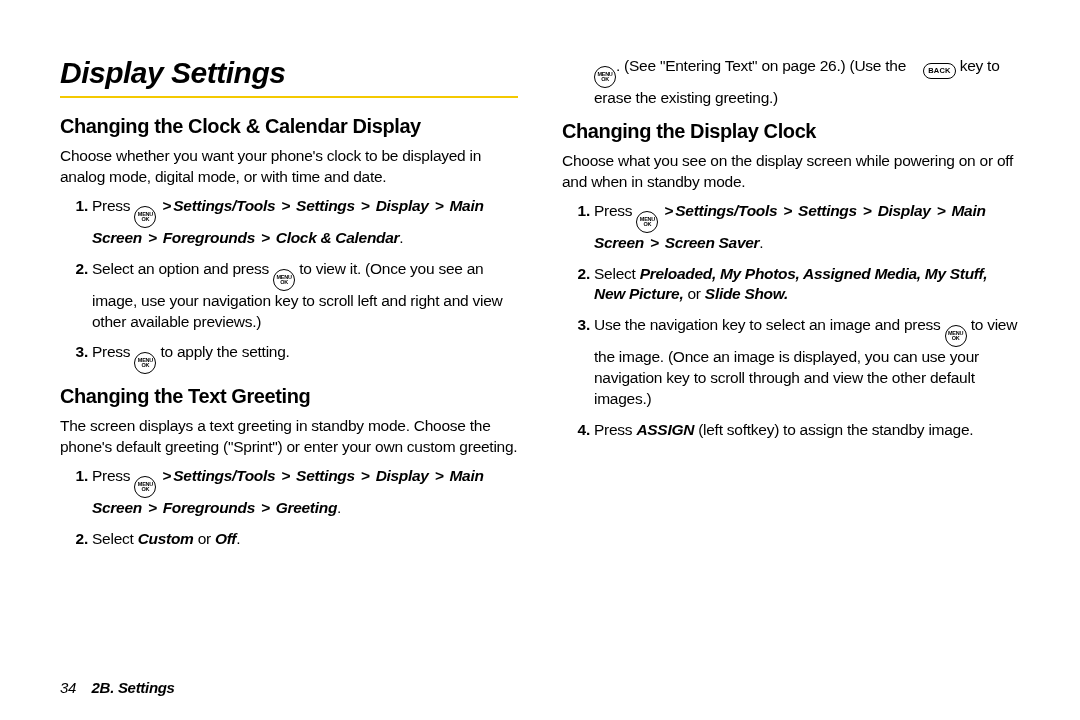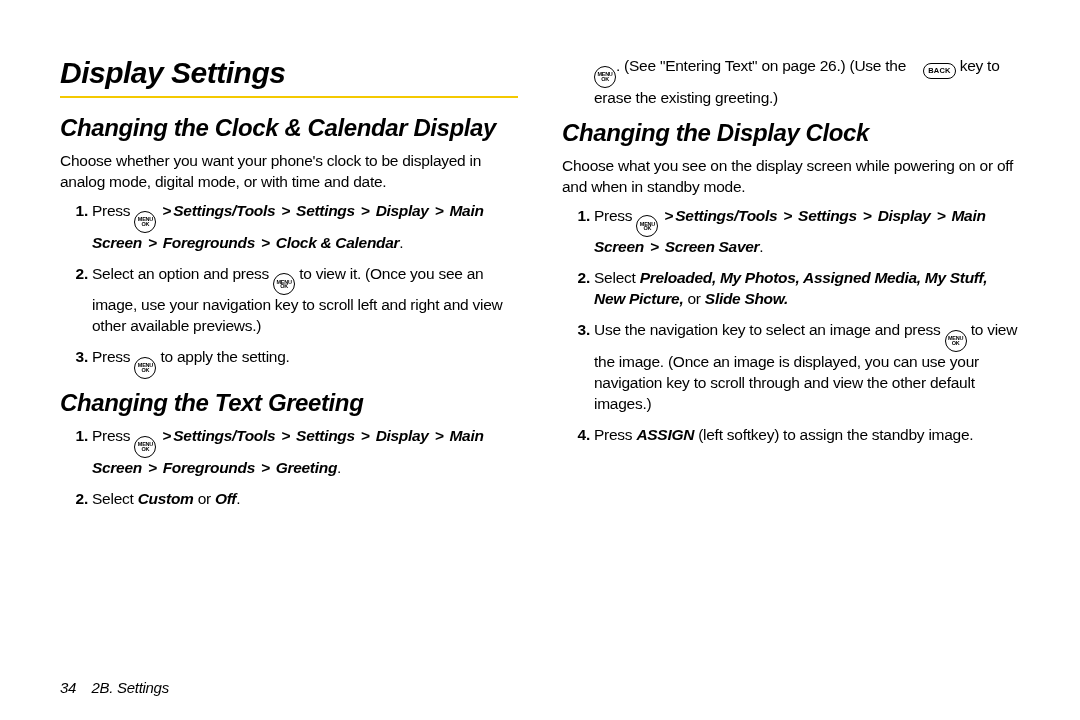--- a/index.html
+++ b/index.html
@@ -35,23 +35,22 @@
       letter-spacing: -0.5px;
       margin-bottom: 6px;
     }
     .h1-underline {
       height: 2px;
       background: #f4c900;
       width: 100%;
       margin-bottom: 16px;
     }
     .h2 {
-      font-size: 24px;
-      font-weight: bold;
-      font-style: italic;
+      font-size: 20px;
+      font-weight: bold;
       letter-spacing: -0.4px;
       margin-top: 10px;
       margin-bottom: 8px;
       line-height: 1.2;
     }
     .para {
       font-size: 15.5px;
       line-height: 1.35;
       margin-bottom: 8px;
       letter-spacing: -0.25px;
@@ -101,21 +100,21 @@
       padding: 0 4px;
       letter-spacing: 0.2px;
       margin-left: 13px;
     }
     .footer {
       font-size: 15px;
       font-style: italic;
       letter-spacing: -0.3px;
       padding-top: 8px;
     }
-    .footer .section { font-weight: normal; }
+    .footer .section { font-weight: bold; }
   </style>
 </head>
 <body>
 
 <div class="page">
   <div class="columns">
 
     <div class="col">
       <div class="h1">Display Settings</div>
       <div class="h1-underline"></div>
@@ -143,20 +142,21 @@
           <span>Press</span>
           <span class="key-ok">
               <span>MENU</span>
               <span>OK</span>
             </span>
           <span>to apply the setting.</span>
         </li>
       </ol>
 
       <div class="h2">Changing the Text Greeting</div>
+      <p class="para">The screen displays a text greeting in standby mode. Choose the phone's default greeting ("Sprint") or enter your own custom greeting.</p>
       <ol>
         <li>
           <span>Press</span>
           <span class="key-ok">
               <span>MENU</span>
               <span>OK</span>
             </span>
           <span class="gt">&gt;</span><span class="bi">Settings/Tools <span class="gt">&gt;</span> Settings <span class="gt">&gt;</span> Display <span class="gt">&gt;</span> Main Screen <span class="gt">&gt;</span> Foregrounds <span class="gt">&gt;</span> Greeting</span><span>.</span>
         </li>
         <li>

